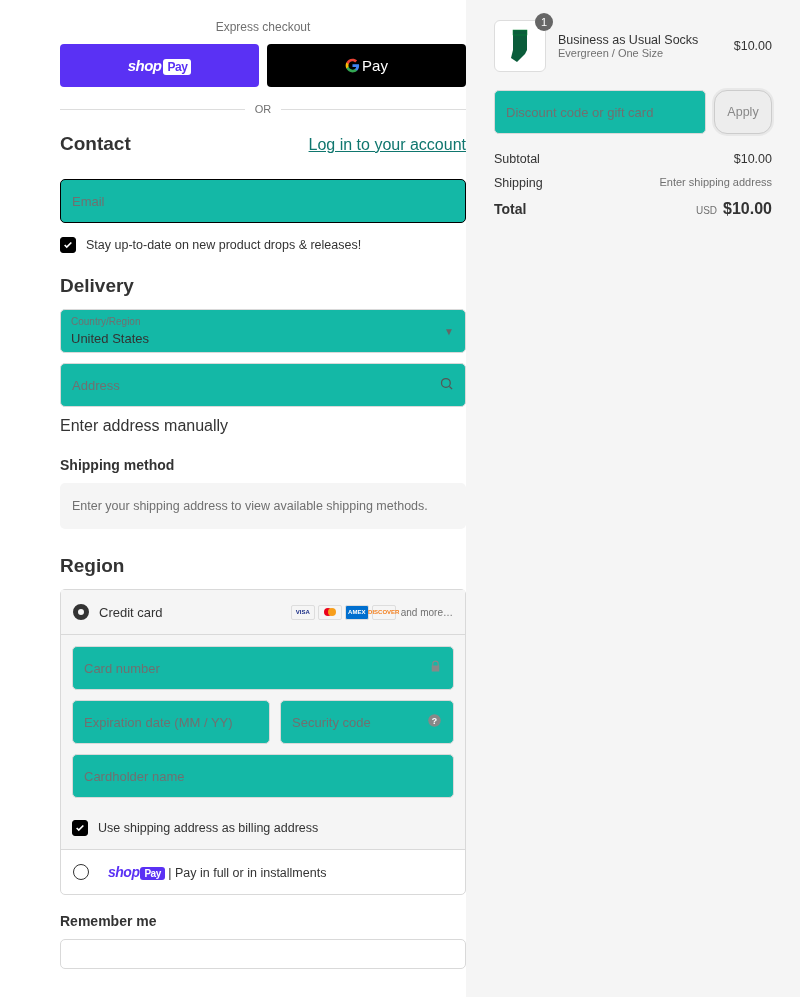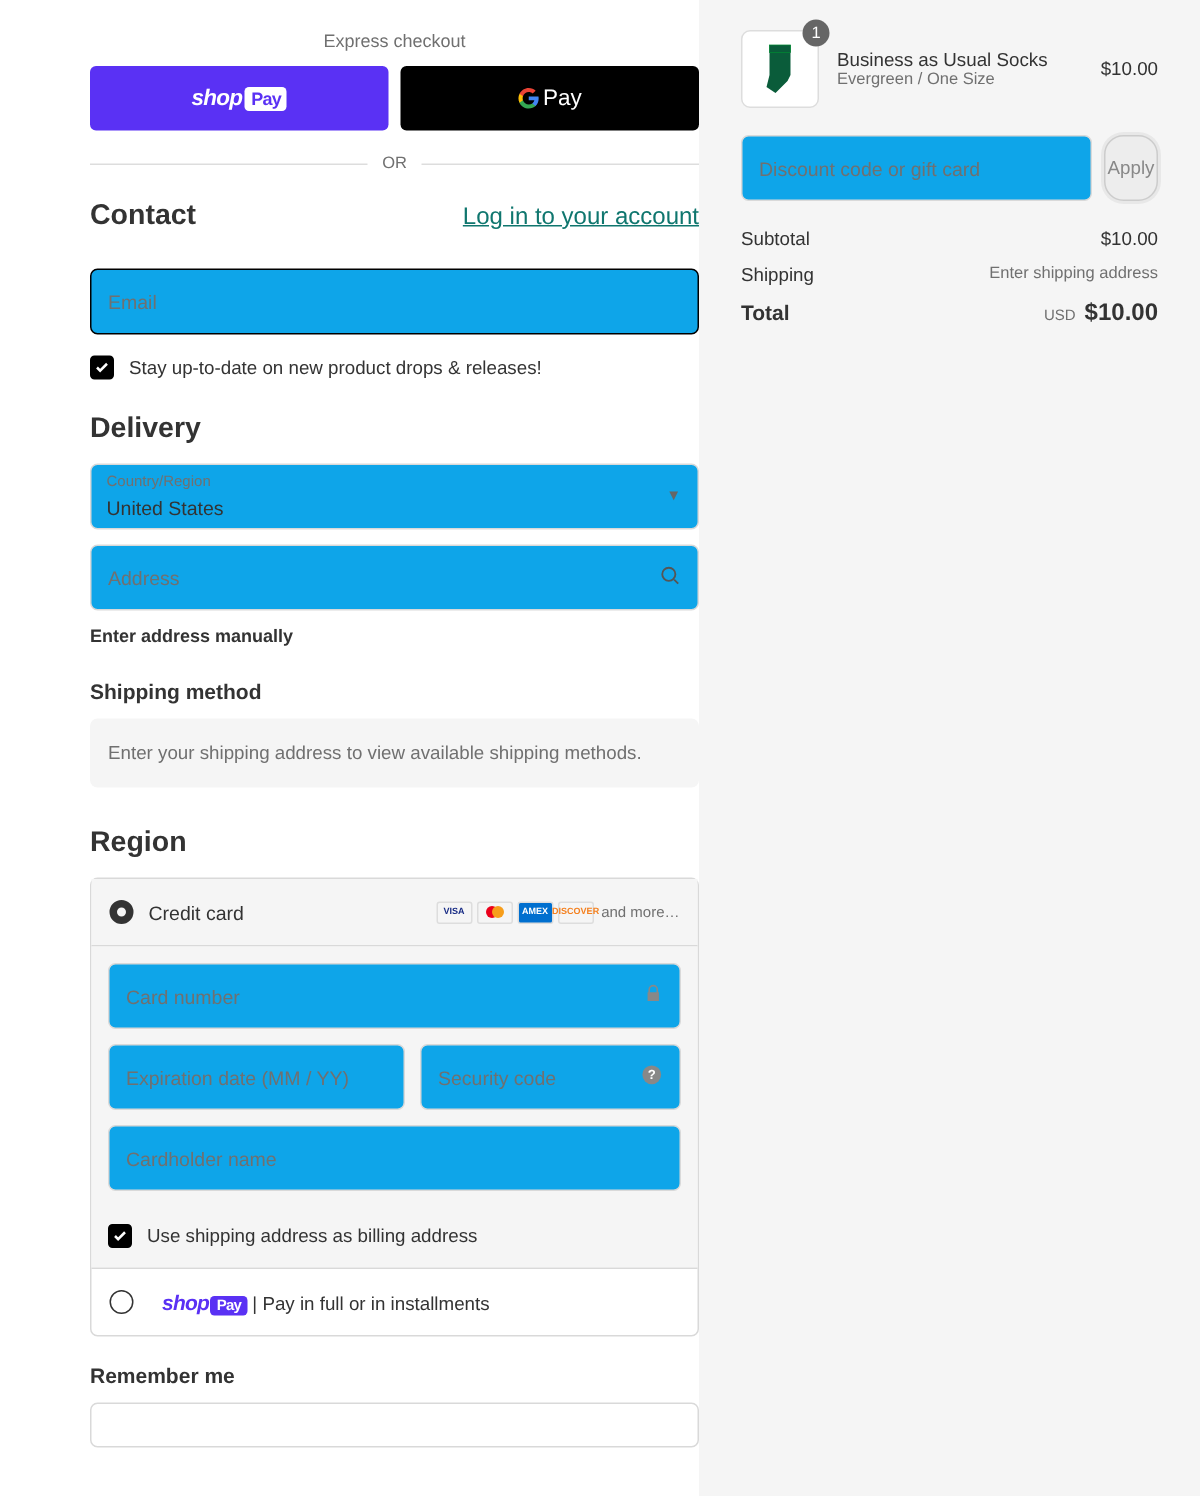--- a/index.html
+++ b/index.html
@@ -13,37 +13,37 @@
 .shoppay-btn { background: #5a31f4; }
 .gpay-btn { background: #000; color: #fff; }
 .shoppay-logo { color: #fff; font-weight: 700; font-style: italic; font-size: 15px; letter-spacing: -0.5px; }
 .shoppay-logo .pay-box { background: #fff; color: #5a31f4; font-style: normal; padding: 1px 4px; border-radius: 3px; margin-left: 2px; font-size: 12px; }
 .gpay-logo { display: flex; align-items: center; gap: 2px; font-size: 15px; }
 .or-divider { display: flex; align-items: center; gap: 10px; color: #707070; font-size: 11px; margin-bottom: 18px; }
 .or-divider .line { flex: 1; height: 1px; background: #ddd; }
 h2 { font-size: 19px; font-weight: 600; margin-bottom: 12px; }
 .section-header { display: flex; justify-content: space-between; align-items: baseline; margin-bottom: 12px; }
 .login-link { font-size: 16px; text-decoration: underline; color: #0f766e; cursor: pointer; }
-.input { width: 100%; height: 44px; border: 1px solid #d9d9d9; border-radius: 5px; padding: 0 11px; font-size: 13px; background: #0ea5e9; }
+.input { width: 100%; height: 44px; border: 1px solid #d9d9d9; border-radius: 5px; padding: 0 11px; font-size: 13px; background: #14b8a6; }
 .input.focused { border: 1.5px solid #000; }
 .input::placeholder { color: #707070; }
 .float-wrap { position: relative; }
 .float-label { position: absolute; top: 7px; left: 11px; font-size: 10px; color: #707070; pointer-events: none; }
 .float-wrap .input { padding-top: 14px; }
 .checkbox-row { display: flex; align-items: center; gap: 10px; margin: 14px 0 22px; }
 .checkbox { width: 16px; height: 16px; border-radius: 3px; display: inline-flex; align-items: center; justify-content: center; flex-shrink: 0; cursor: pointer; border: 1px solid #d9d9d9; }
 .checkbox.checked { background: #000; border-color: #000; color: #fff; }
 .checkbox svg { width: 10px; height: 10px; }
 .checkbox-label { font-size: 12.5px; }
 .row2 { display: flex; gap: 10px; }
 .row2 > * { flex: 1; }
 .gap { margin-bottom: 10px; }
 .address-wrap { position: relative; }
 .address-wrap .search-ic { position: absolute; right: 12px; top: 50%; transform: translateY(-50%); color: #555; }
-.manual-link { font-size: 12px; margin: 8px 0 22px; cursor: pointer; font-weight: bold; }
+.manual-link { font-size: 16px; margin: 8px 0 22px; cursor: pointer; }
 .sub-h { font-size: 14px; font-weight: 600; margin-bottom: 10px; }
 .ship-msg { background: #f5f5f5; border-radius: 5px; padding: 16px 12px; font-size: 12.5px; color: #707070; margin-bottom: 26px; }
 .payment-box { border: 1px solid #d9d9d9; border-radius: 5px; margin-bottom: 18px; }
 .pay-option-hdr { display: flex; align-items: center; padding: 14px 12px; gap: 10px; border-bottom: 1px solid #d9d9d9; cursor: pointer; }
 .pay-option-hdr.sel { background: #f5f5f5; }
 .radio { width: 16px; height: 16px; border-radius: 50%; border: 1px solid #333; display: inline-flex; align-items: center; justify-content: center; flex-shrink: 0; }
 .radio.sel { border-width: 5px; }
 .pay-option-label { font-size: 13px; }
 .card-icons { margin-left: auto; display: flex; align-items: center; gap: 3px; }
 .card-ic { width: 24px; height: 15px; border-radius: 2px; border: 1px solid #ddd; display: inline-flex; align-items: center; justify-content: center; font-size: 6px; font-weight: 700; }
@@ -66,21 +66,21 @@
 .cart-item { display: flex; align-items: center; gap: 12px; margin-bottom: 18px; }
 .thumb-wrap { position: relative; }
 .thumb { width: 52px; height: 52px; border: 1px solid #ddd; border-radius: 6px; background: #fff; display: flex; align-items: center; justify-content: center; }
 .badge { position: absolute; top: -7px; right: -7px; background: #666; color: #fff; width: 18px; height: 18px; border-radius: 50%; display: flex; align-items: center; justify-content: center; font-size: 11px; }
 .item-info { flex: 1; }
 .item-name { font-size: 12.5px; }
 .item-variant { font-size: 11px; color: #707070; }
 .item-price { font-size: 12.5px; }
 .discount-row { display: flex; gap: 8px; margin-bottom: 18px; }
 .discount-row .input { flex: 1; }
-.apply-btn { width: 36px; height: 44px; border: 1px solid #ccc; border-radius: 13px; background: #ededed; color: #888; font-size: 12.5px; cursor: pointer; box-shadow: 0 0 0 2px rgba(0,0,0,0.05); }
+.apply-btn { width: 58px; height: 44px; border: 1px solid #ccc; border-radius: 13px; background: #ededed; color: #888; font-size: 12.5px; cursor: pointer; box-shadow: 0 0 0 2px rgba(0,0,0,0.05); }
 .sum-row { display: flex; justify-content: space-between; margin-bottom: 10px; font-size: 12.5px; }
 .sum-row .right-sm { font-size: 11px; color: #707070; }
 .total-row { display: flex; justify-content: space-between; align-items: baseline; }
 .total-label { font-size: 14px; font-weight: 600; }
 .total-val { font-size: 16px; font-weight: 600; }
 .total-curr { font-size: 10px; color: #707070; margin-right: 6px; }
 </style>
 </head>
 <body>
 

